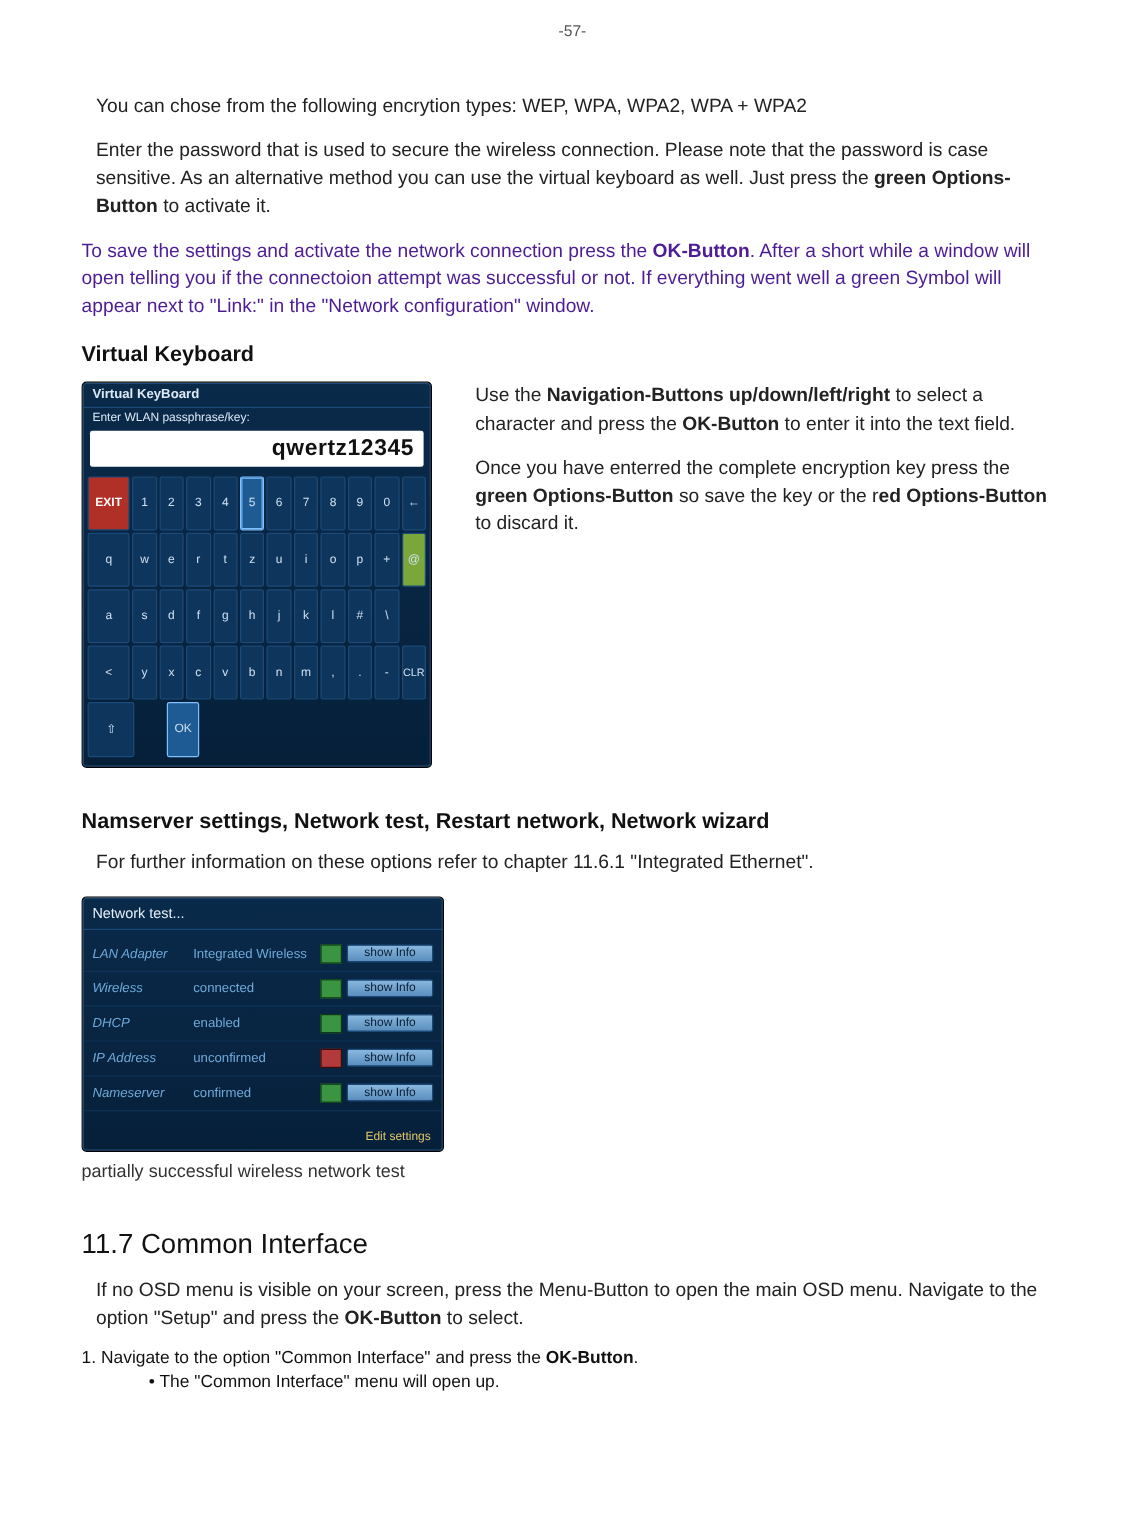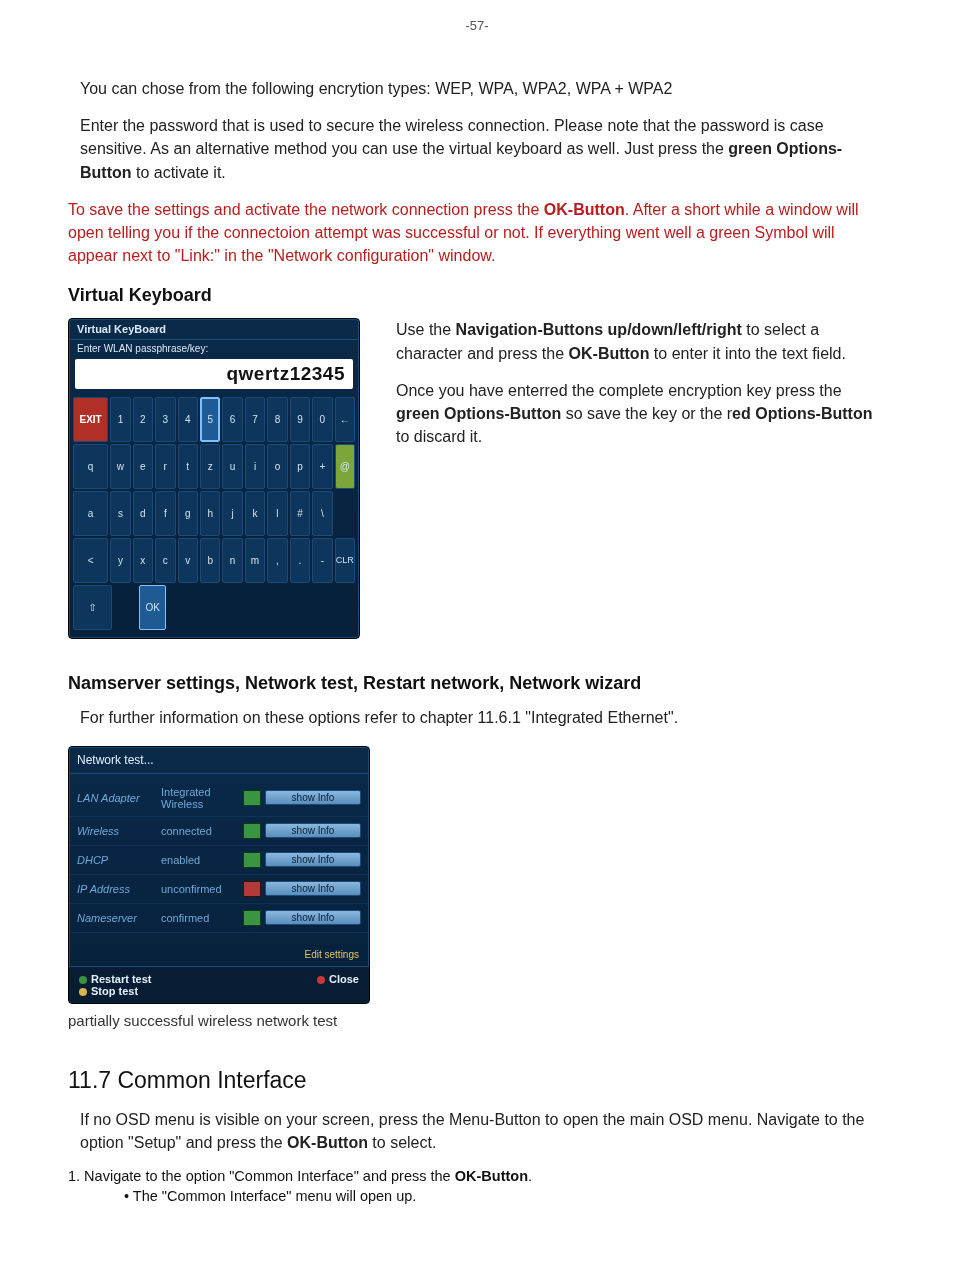--- a/index.html
+++ b/index.html
@@ -1,20 +1,20 @@
 <!DOCTYPE html>
 <html><head>
 <meta charset="utf-8">
 <style>
   html,body{margin:0;padding:0;background:#fff;font-family:Arial,Helvetica,sans-serif;color:#111;}
   .page{width:954px;margin:0 auto;padding:0 0 40px 0;box-sizing:border-box;}
   .pgnum{text-align:center;font-size:13px;color:#555;padding:18px 0 44px 0;}
   .content{padding:0 68px;}
   .para{font-size:16px;line-height:1.45;margin:0 0 14px 12px;color:#222;}
-  .para2{font-size:16px;line-height:1.45;margin:0 0 18px 0;color:#b91c1c;}
+  .para2{font-size:16px;line-height:1.45;margin:0 0 18px 0;color:#4c1d95;}
   .subhead-u{font-size:16px;font-style:italic;text-decoration:underline;margin:6px 0 4px 0;}
   .h3{font-size:18px;font-weight:bold;margin:18px 0 12px 0;}
   .h2{font-size:23px;font-weight:normal;margin:38px 0 14px 0;}
   b{font-weight:bold;}
   .twocol{display:flex;gap:24px;align-items:flex-start;margin-bottom:20px;}
   .vkb{width:290px;background:linear-gradient(#0a2a4a,#06203a);border:1px solid #000;border-radius:4px;box-shadow:0 0 0 1px #1b4a78 inset;color:#dbe9f6;font-size:10px;}
   .vkb-title{padding:4px 8px;font-size:11px;font-weight:bold;border-bottom:1px solid #1b4a78;}
   .vkb-prompt{padding:3px 8px;font-size:10px;}
   .vkb-field{margin:2px 6px 6px 6px;background:#fff;color:#111;text-align:right;padding:4px 8px;font-size:19px;font-weight:bold;letter-spacing:0.5px;border-radius:2px;}
   .vkb-grid{padding:2px 4px 6px 4px;}
@@ -28,21 +28,21 @@
   .caption{font-size:15px;color:#333;margin:6px 0 0 0;}
   .nettest{width:300px;background:linear-gradient(#0a2a4a,#06203a);border:1px solid #000;border-radius:4px;box-shadow:0 0 0 1px #1b4a78 inset;color:#9fc6e8;font-size:11px;margin:16px 0 8px 0;}
   .nt-title{padding:6px 8px;font-size:12px;color:#e5f0fa;border-bottom:1px solid #1b4a78;}
   .nt-body{padding:6px 0 0 0;}
   .nt-row{display:flex;align-items:center;padding:6px 8px;border-bottom:1px solid rgba(27,74,120,0.35);}
   .nt-row:last-child{border-bottom:none;}
   .nt-lab{width:84px;color:#6fa9d9;font-style:italic;}
   .nt-val{flex:1;text-align:left;color:#6fa9d9;}
   .nt-chk{width:16px;height:14px;background:#3a9442;border:1px solid #0d3a14;margin:0 4px;position:relative;}
   .nt-chk.bad{background:#b23a3a;border-color:#3a0d0d;}
-  .nt-info{width:70px;font-size:10px;color:#0a1f33;background:linear-gradient(#89b7de,#5a8ebd);text-align:center;padding:1px 12px;border:1px solid #1b4a78;border-radius:2px;}
+  .nt-info{width:70px;font-size:10px;color:#0a1f33;background:linear-gradient(#89b7de,#5a8ebd);text-align:center;padding:1px 0;border:1px solid #1b4a78;border-radius:2px;}
   .nt-edit{text-align:right;padding:16px 10px 6px 0;color:#e2c56a;font-size:10px;}
   .nt-foot{display:flex;justify-content:space-between;background:#071d33;border-top:1px solid #1b4a78;border-radius:0 0 4px 4px;}
   .nt-foot-col{padding:6px 10px;font-size:11px;color:#e5f0fa;}
   .dot{display:inline-block;width:8px;height:8px;border-radius:50%;margin-right:4px;vertical-align:middle;}
   .dot.g{background:#3a9442;}
   .dot.y{background:#d6b84a;}
   .dot.r{background:#c03a3a;}
   .step{font-size:14.5px;margin:6px 0 2px 0;}
   .bullet{font-size:14.5px;margin:4px 0 0 56px;}
   .bullet::before{content:"• ";}
@@ -179,27 +179,20 @@
           <div class="nt-info">show Info</div>
         </div>
         <div class="nt-row">
           <div class="nt-lab">Nameserver</div>
           <div class="nt-val">confirmed</div>
           <div class="nt-chk"></div>
           <div class="nt-info">show Info</div>
         </div>
         <div class="nt-edit">Edit settings</div>
       </div>
-      <div class="nt-foot">
-        <div class="nt-foot-col">
-          <div><span class="dot g"></span><b>Restart test</b></div>
-          <div><span class="dot y"></span><b>Stop test</b></div>
-        </div>
-        <div class="nt-foot-col"><span class="dot r"></span><b>Close</b></div>
-      </div>
     </div>
     <div class="caption">partially successful wireless network test</div>
 
     <div class="h2">11.7 Common Interface</div>
     <p class="para">
       <span>If no OSD menu is visible on your screen, press the Menu-Button to open the main OSD menu. Navigate to the option "Setup" and press the </span><b>OK-Button</b><span> to select.</span>
     </p>
     <div class="step">
       <span>1. Navigate to the option "Common Interface" and press the </span><b>OK-Button</b><span>.</span>
     </div>

